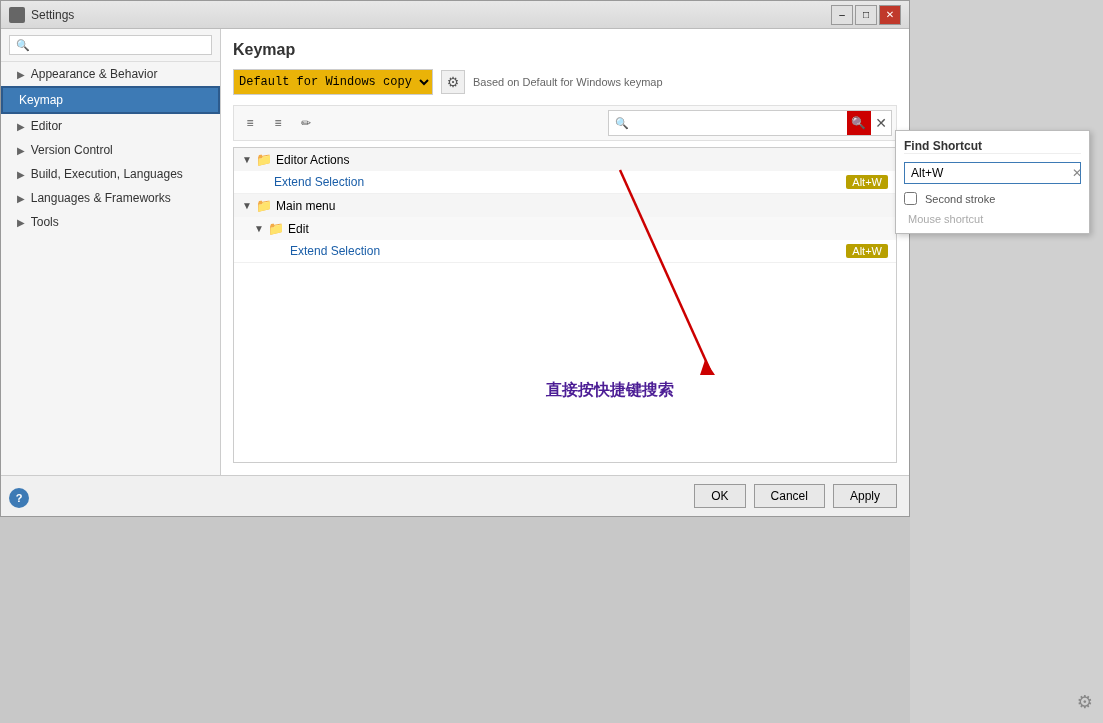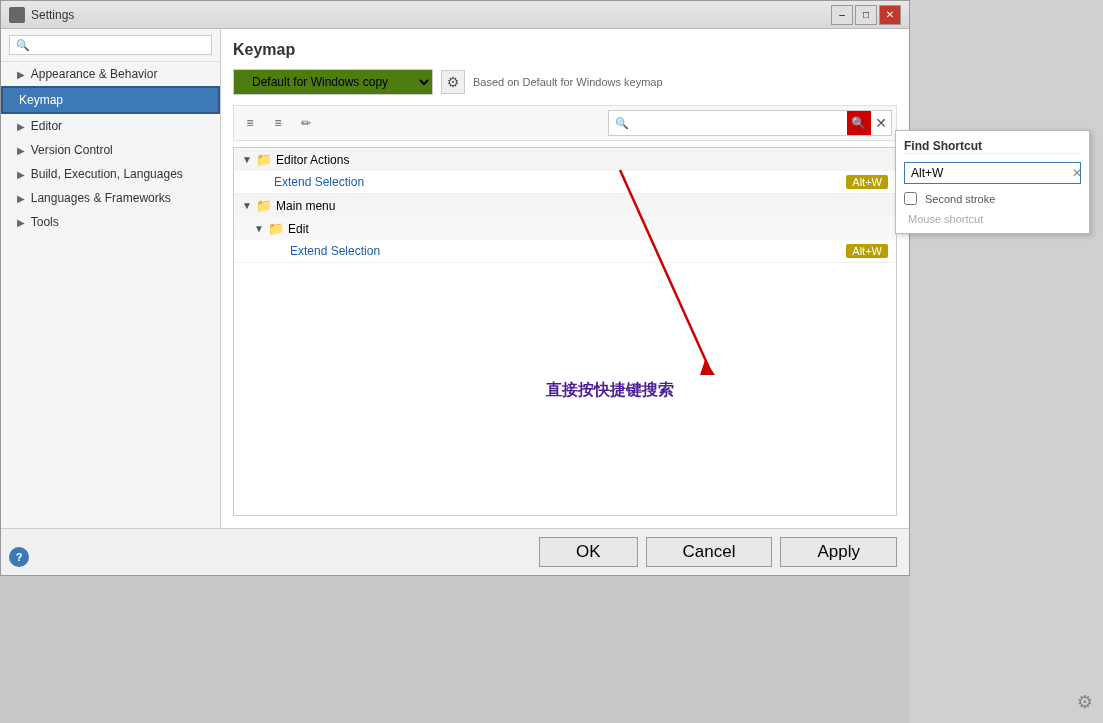--- a/index.html
+++ b/index.html
@@ -2,21 +2,21 @@
 <html><head>
   <meta charset="utf-8">
   <style>
     * { box-sizing: border-box; margin: 0; padding: 0; }
     body { font-family: 'Segoe UI', Arial, sans-serif; font-size: 12px; background: #c8c8c8; width: 1103px; height: 723px; overflow: hidden; }
 
     .window {
       position: absolute;
       top: 0; left: 0;
       width: 910px;
-      height: 576px;
+      height: 517px;
       background: #f0f0f0;
       border: 1px solid #999;
       display: flex;
       flex-direction: column;
     }
 
     .title-bar {
       background: linear-gradient(to bottom, #e8e8e8, #d8d8d8);
       height: 28px;
       display: flex;
@@ -127,26 +127,27 @@
     }
 
     .keymap-controls {
       display: flex;
       align-items: center;
       gap: 8px;
       margin-bottom: 10px;
     }
 
     .keymap-select {
-      padding: 4px 14px;
+      padding: 4px 1px;
       border: 1px solid #ccc;
-      background: #4d7c0f;
+      background: #eab308;
       font-size: 12px;
       min-width: 200px;
       cursor: pointer;
+      font-family: Liberation Mono, monospace;
     }
 
     .gear-btn {
       width: 24px; height: 24px;
       border: 1px solid #ccc;
       background: #f0f0f0;
       cursor: pointer;
       display: flex; align-items: center; justify-content: center;
       font-size: 14px;
       color: #555;
@@ -295,25 +296,25 @@
       display: flex;
       justify-content: flex-end;
       align-items: center;
       padding: 8px 12px;
       border-top: 1px solid #ccc;
       background: #f0f0f0;
       gap: 8px;
     }
 
     .footer-btn {
-      padding: 4px 36px;
+      padding: 4px 16px;
       border: 1px solid #999;
       background: #e8e8e8;
       cursor: pointer;
-      font-size: 17px;
+      font-size: 12px;
     }
 
     .footer-btn.apply { background: #e8e8e8; }
 
     
     .find-shortcut-panel {
       position: absolute;
       top: 130px;
       left: 895px;
       width: 195px;

